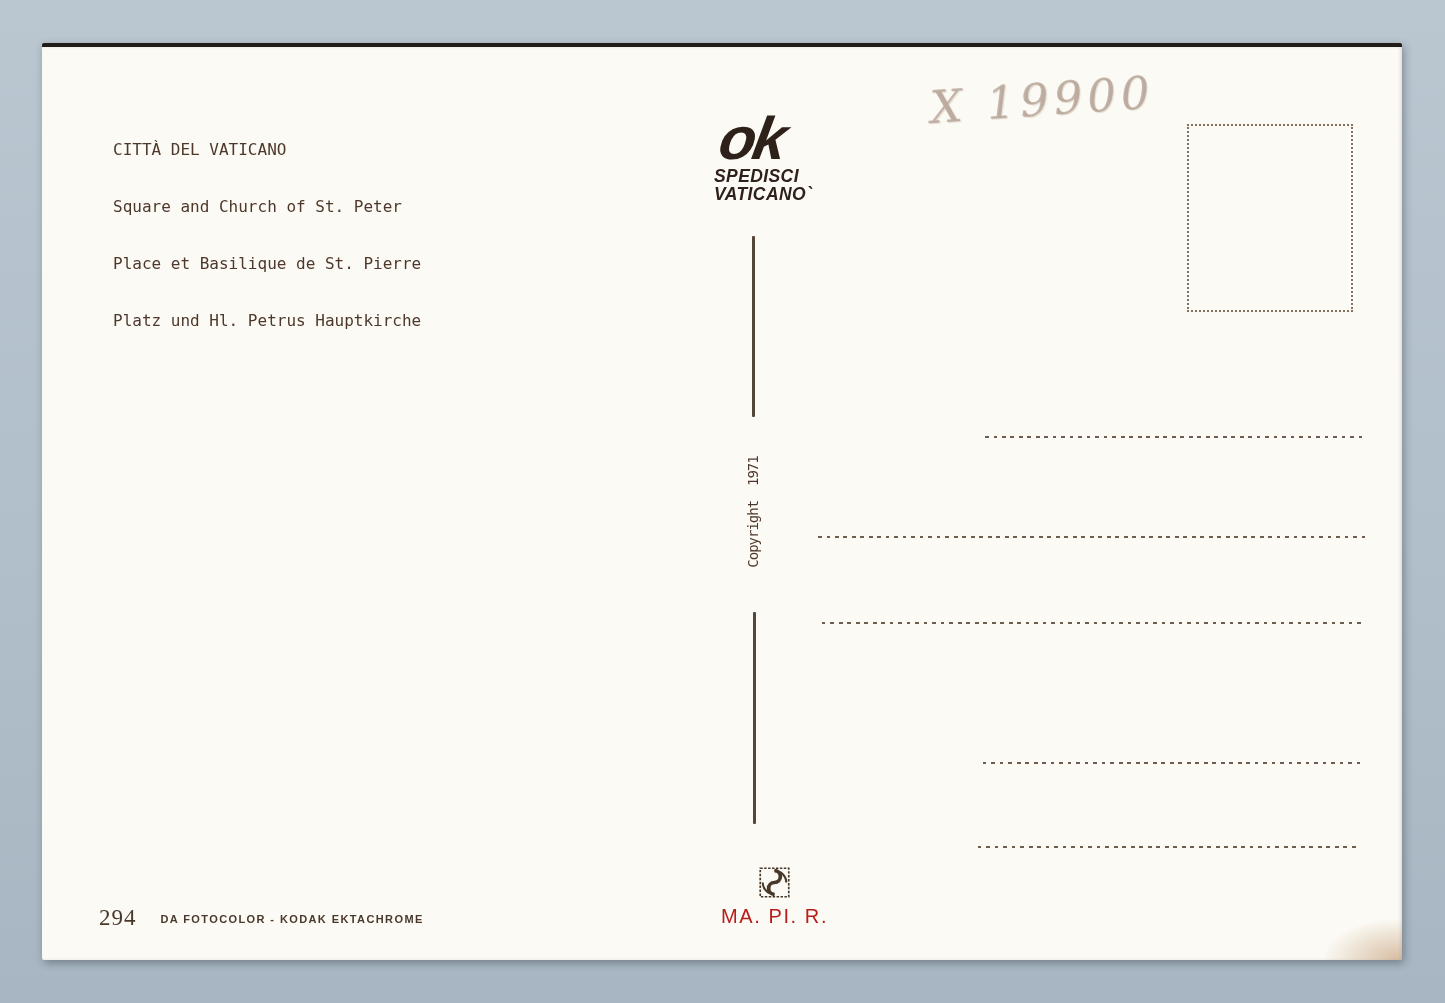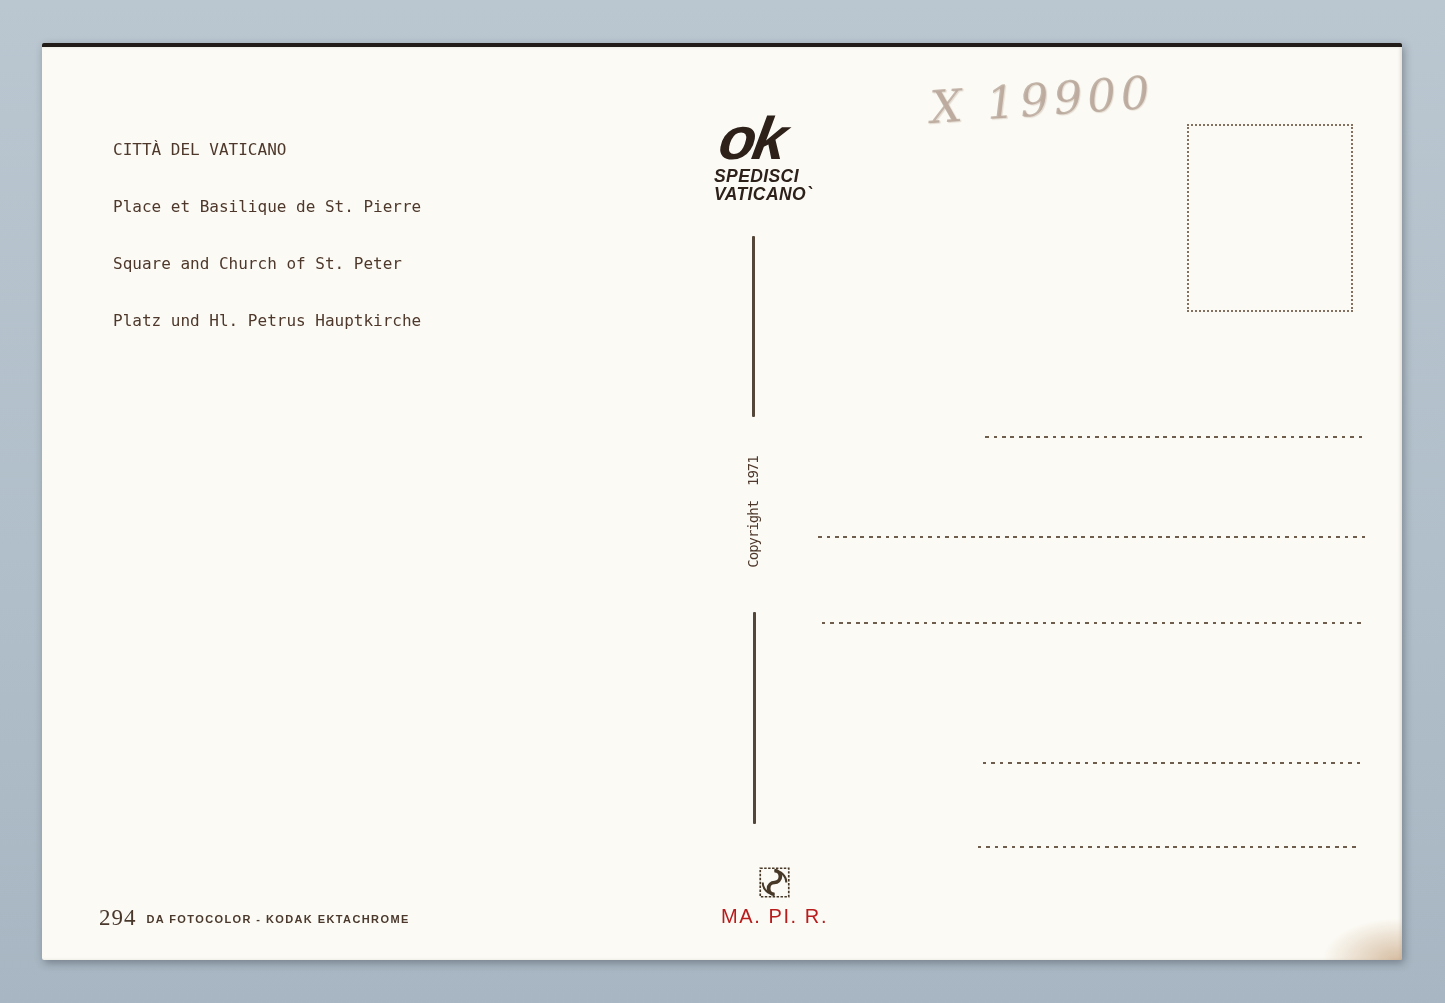--- a/index.html
+++ b/index.html
@@ -75,39 +75,39 @@
   }
   
   .credits{position:absolute;left:57px;top:858px;color:#4a382c;}
   .card-number{
     font-family:Liberation Serif, serif;
     font-size:23px;letter-spacing:1px;vertical-align:top;
   }
   .film-credit{
     font-family:"Liberation Sans", sans-serif;
     font-size:11px;font-weight:bold;letter-spacing:1.4px;
-    margin-left:10px;vertical-align:top;position:relative;top:8px;
+    margin-left:24px;vertical-align:top;position:relative;top:8px;
   }
   
   .corner-stain{
     position:absolute;right:0;bottom:0;width:80px;height:42px;
     background:radial-gradient(ellipse at 95% 100%,rgba(184,140,96,.55),rgba(184,140,96,0) 70%);
     border-bottom-right-radius:2px;
   }
 </style>
 </head>
 <body>
 
 <div class="scene">
   <div class="postcard">
 
     <div class="caption">
       <div class="cap-line">CITTÀ DEL VATICANO</div>
+      <div class="cap-line">Square and Church of St. Peter</div>
       <div class="cap-line">Place et Basilique de St. Pierre</div>
-      <div class="cap-line">Square and Church of St. Peter</div>
       <div class="cap-line">Platz und Hl. Petrus Hauptkirche</div>
     </div>
 
     <div class="ok-logo">
       <div class="ok-word">ok</div>
       <div class="ok-tag">SPEDISCI</div>
       <div class="ok-tag">VATICANO`</div>
     </div>
 
     <div class="handwriting">X 19900</div>

